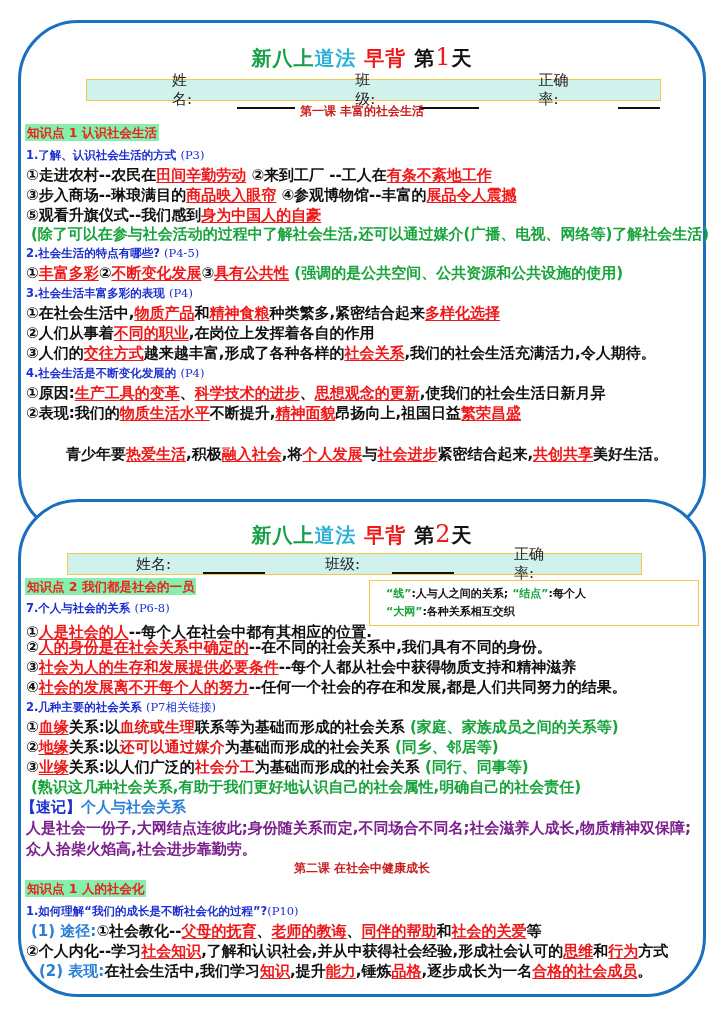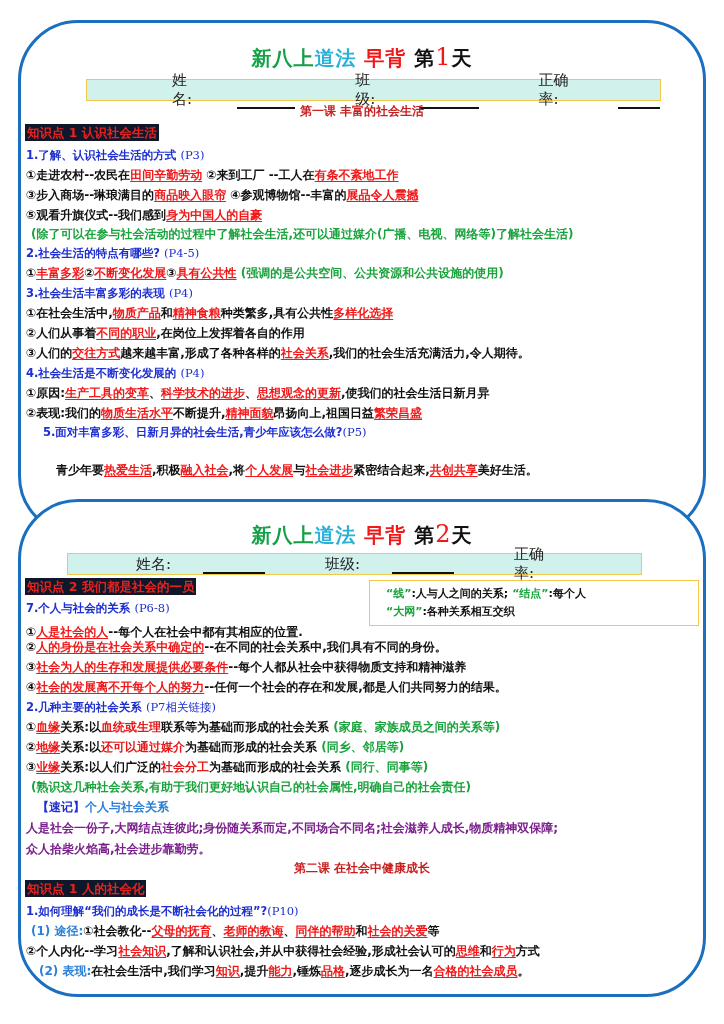--- a/index.html
+++ b/index.html
@@ -41,28 +41,28 @@
   .infobar .field { display: flex; align-items: flex-end; gap: 28px; }
   .infobar .blank { display: inline-block; border-bottom: 2px solid #111; height: 14px; margin-left: 4px; }
 
   .lesson {
     position: absolute; left: 0; right: 0;
     text-align: center; color: #c81e1e; font-size: 12px; font-weight: bold;
   }
 
   .kp {
     position: absolute; left: 4px;
-    background: #0f172a; color: #e8231e;
+    background: #86efac; color: #e8231e;
     font-size: 12.5px; font-weight: bold;
     padding: 0 2px; height: 17px; line-height: 17px;
   }
 
   .line {
     position: absolute; left: 5px;
-    font-size: 12px; line-height: 16px; white-space: nowrap;
+    font-size: 15px; line-height: 16px; white-space: nowrap;
     font-weight: bold; color: #111;
   }
   .line.h { color: #1d2fd1; font-size: 11.5px; }
   .line.green { color: #19a33c; font-weight: bold; }
   .line.purple { color: #7a1f8c; }
   .line.blue2 { color: #1d5fb8; }
   .u { color: #f01818; text-decoration: underline; text-decoration-color: #f01818; text-underline-offset: 2px; }
   .r { color: #e51818; }
   .g { color: #19a33c; }
   .b { color: #1d2fd1; }
@@ -126,43 +126,40 @@
     <span>2.社会生活的特点有哪些?</span> <span class="n">(P4-5)</span>
   </div>
   <div class="line" style="top:242px;">
     <span>①</span><span class="u">丰富多彩</span><span>②</span><span class="u">不断变化发展</span><span>③</span><span class="u">具有公共性</span><span class="g"> (强调的是公共空间、公共资源和公共设施的使用)</span>
   </div>
 
   <div class="line h" style="top:262px;">
     <span>3.社会生活丰富多彩的表现</span> <span class="n">(P4)</span>
   </div>
   <div class="line" style="top:282px;">
-    <span>①在社会生活中,</span><span class="u">物质产品</span><span>和</span><span class="u">精神食粮</span><span>种类繁多,具有公共性</span><span class="u">多样化选择</span>
+    <span>①在社会生活中,</span><span class="u">物质产品</span><span>和</span><span class="u">精神食粮</span><span>种类繁多,紧密结合起来</span><span class="u">多样化选择</span>
   </div>
   <div class="line" style="top:302px;">
     <span>②人们从事着</span><span class="u">不同的职业</span><span>,在岗位上发挥着各自的作用</span>
   </div>
   <div class="line" style="top:322px;">
     <span>③人们的</span><span class="u">交往方式</span><span>越来越丰富,形成了各种各样的</span><span class="u">社会关系</span><span>,我们的社会生活充满活力,令人期待。</span>
   </div>
 
   <div class="line h" style="top:342px;">
     <span>4.社会生活是不断变化发展的</span> <span class="n">(P4)</span>
   </div>
   <div class="line" style="top:362px;">
     <span>①原因:</span><span class="u">生产工具的变革</span><span>、</span><span class="u">科学技术的进步</span><span>、</span><span class="u">思想观念的更新</span><span>,使我们的社会生活日新月异</span>
   </div>
   <div class="line" style="top:382px;">
     <span>②表现:我们的</span><span class="u">物质生活水平</span><span>不断提升,</span><span class="u">精神面貌</span><span>昂扬向上,祖国日益</span><span class="u">繁荣昌盛</span>
   </div>
 
-  <div class="line h" style="top:401px; left:22px;">
-    <span>5.面对丰富多彩、日新月异的社会生活,青少年应该怎么做?</span><span class="n">(P5)</span>
-  </div>
-  <div class="line" style="top:423px; left:35px;margin-top:16px;">
+  <div class="line" style="top:423px; left:45px;">
     <span>青少年要</span><span class="u">热爱生活</span><span>,积极</span><span class="u">融入社会</span><span>,将</span><span class="u">个人发展</span><span>与</span><span class="u">社会进步</span><span>紧密结合起来,</span><span class="u">共创共享</span><span>美好生活。</span>
   </div>
 </div>
 
 <div class="card" id="card2">
   <div class="title" style="top:18px;">
     <span class="t-green">新八上</span><span class="t-cyan">道法</span>
     <span class="t-red">早背</span>
     <span class="t-black">第</span><span class="t-num">2</span><span class="t-black">天</span>
   </div>
@@ -216,21 +213,21 @@
     <span>①</span><span class="u">血缘</span><span>关系:以</span><span class="r">血统或生理</span><span>联系等为基础而形成的社会关系</span><span class="g"> (家庭、家族成员之间的关系等)</span>
   </div>
   <div class="line" style="top:237px;">
     <span>②</span><span class="u">地缘</span><span>关系:以</span><span class="r">还可以通过媒介</span><span>为基础而形成的社会关系</span><span class="g"> (同乡、邻居等)</span>
   </div>
   <div class="line green" style="top:277px; left:10px;">(熟识这几种社会关系,有助于我们更好地认识自己的社会属性,明确自己的社会责任)</div>
   <div class="line" style="top:257px;">
     <span>③</span><span class="u">业缘</span><span>关系:以人们广泛的</span><span class="r">社会分工</span><span>为基础而形成的社会关系</span><span class="g"> (同行、同事等)</span>
   </div>
 
-  <div class="line blue2" style="top:297px; left:16px;">
+  <div class="line blue2" style="top:297px; left:0;">
     <span class="b">【速记】</span><span class="lb">个人与社会关系</span>
   </div>
   <div class="line purple" style="top:318px; left:5px;">人是社会一份子,大网结点连彼此;身份随关系而定,不同场合不同名;社会滋养人成长,物质精神双保障;</div>
   <div class="line purple" style="top:339px; left:5px;">众人拾柴火焰高,社会进步靠勤劳。</div>
 
   <div class="lesson" style="top:358px; left:0; right:0;">第二课   在社会中健康成长</div>
 
   <div class="kp" style="top:378px;">知识点 1 人的社会化</div>
 
   <div class="line h" style="top:401px;">

